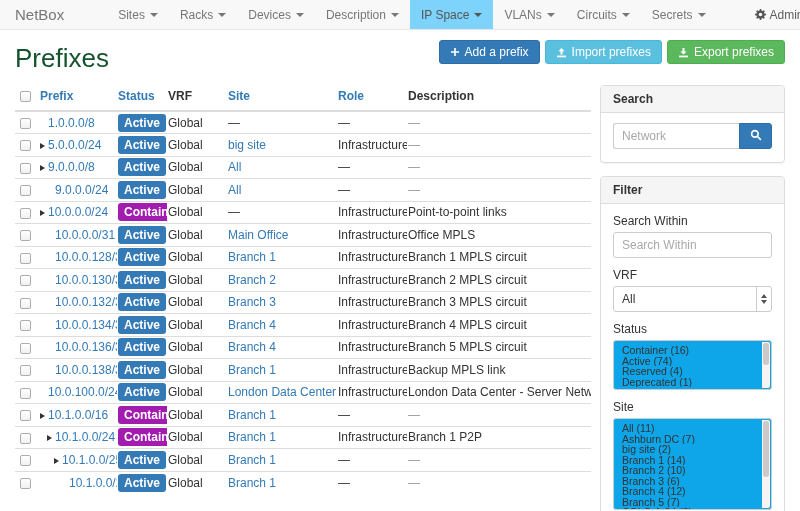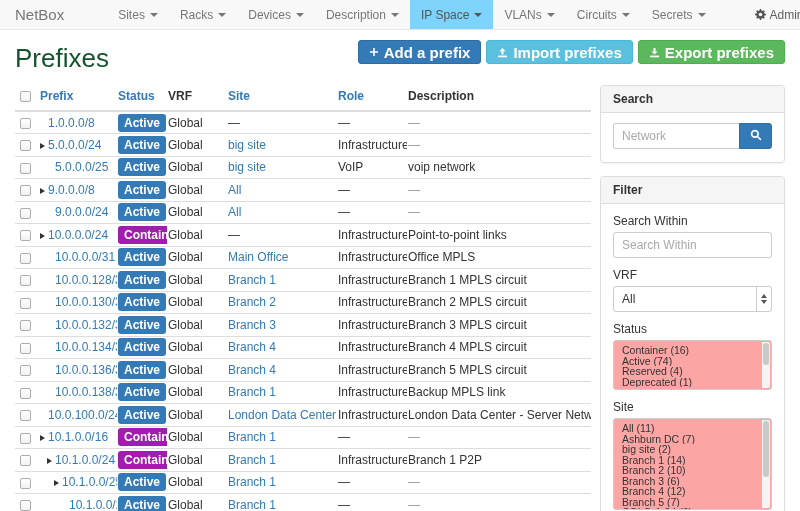--- a/index.html
+++ b/index.html
@@ -17,23 +17,23 @@
   .nav-item { display: flex; align-items: center; gap: 5px; padding: 0 11px;
               font-size: 12px; color: #777; cursor: pointer; white-space: nowrap; }
   .nav-item.active { background: #7dd3fc; color: #555; }
   .caret { width: 0; height: 0; border-left: 4px solid transparent; border-right: 4px solid transparent;
            border-top: 4px solid currentColor; display: inline-block; margin-top: 1px; }
   .nav-right { margin-left: auto; display: flex; padding-right: 8px; }
   .nav-right .nav-item { color: #5e5e5e; gap: 4px; }
 
   
   .actions { position: absolute; top: 40px; right: 15px; display: flex; gap: 5px; }
-  .btn { display: inline-flex; align-items: center; gap: 5px; font-size: 15px; color: #fff;
+  .btn { display: inline-flex; align-items: center; gap: 5px; font-size: 12px; color: #fff;
          padding: 0 10px; height: 24px; border-radius: 3px; border: 1px solid transparent; cursor: pointer;
-         font-family: inherit; font-weight: bold; }
+         font-family: inherit; }
   .btn-primary { background: #337ab7; border-color: #2e6da4; }
   .btn-info    { background: #5bc0de; border-color: #46b8da; }
   .btn-success { background: #5cb85c; border-color: #4cae4c; }
   .page-title { font-size: 26px; font-weight: 400; color: #14532d; margin: 13px 0 11px 15px; }
 
   
   .main { display: flex; padding: 0 15px; gap: 9px; align-items: flex-start; }
   .table-wrap { flex: 1; min-width: 0; }
 
   
@@ -75,21 +75,21 @@
   .filter-label.first { margin-top: 0; }
   .select-box { position: relative; height: 26px; border: 1px solid #ccc; border-radius: 3px;
                 display: flex; align-items: center; padding: 0 20px 0 8px; font-size: 12px; cursor: pointer; background:#fff; }
   .select-arrows { position: absolute; right: 0; top: 0; bottom: 0; width: 15px; border-left: 1px solid #ccc;
                    display: flex; flex-direction: column; align-items: center; justify-content: center; gap: 2px; }
   .tri-up { width: 0; height: 0; border-left: 3.5px solid transparent; border-right: 3.5px solid transparent;
             border-bottom: 4px solid #555; }
   .tri-down { width: 0; height: 0; border-left: 3.5px solid transparent; border-right: 3.5px solid transparent;
               border-top: 4px solid #555; }
   .listbox { position: relative; border: 1px solid #ccc; border-radius: 3px; padding: 4px 12px 3px 8px;
-             font-size: 10.5px; color: #333; overflow: hidden; background: #fca5a5; cursor: default; }
+             font-size: 10.5px; color: #333; overflow: hidden; background: #0ea5e9; cursor: default; }
   .listbox .opt { line-height: 10.5px; white-space: nowrap; overflow: hidden; cursor: pointer; }
   .scrollbar { position: absolute; top: 1px; right: 1px; bottom: 1px; width: 8px; background: #f4f4f4;
                border-radius: 0 2px 2px 0; }
   .scroll-thumb { position: absolute; left: 1px; right: 1px; background: #c9c9c9; border-radius: 3px; }
   #status-list { height: 50px; }
   #site-list { height: 92px; }
 </style>
 </head>
 <body>
 
@@ -219,29 +219,20 @@
             <td class="cell-check"><span class="checkbox"></span></td>
             <td><span class="indent" style="width: 0px;"></span><span class="arrow-slot"><span class="tree-arrow"></span></span><a class="cell-link">5.0.0.0/24</a></td>
             <td><span class="badge active">Active</span></td>
             <td>Global</td>
             <td><a class="cell-link">big site</a></td>
             <td>Infrastructure</td>
             <td><span class="dash-muted">—</span></td>
           </tr>
           <tr>
             <td class="cell-check"><span class="checkbox"></span></td>
-            <td><span class="indent" style="width: 7px;"></span><span class="arrow-slot"></span><a class="cell-link">5.0.0.0/25</a></td>
-            <td><span class="badge active">Active</span></td>
-            <td>Global</td>
-            <td><a class="cell-link">big site</a></td>
-            <td>VoIP</td>
-            <td>voip network</td>
-          </tr>
-          <tr>
-            <td class="cell-check"><span class="checkbox"></span></td>
             <td><span class="indent" style="width: 0px;"></span><span class="arrow-slot"><span class="tree-arrow"></span></span><a class="cell-link">9.0.0.0/8</a></td>
             <td><span class="badge active">Active</span></td>
             <td>Global</td>
             <td><a class="cell-link">All</a></td>
             <td>—</td>
             <td><span class="dash-muted">—</span></td>
           </tr>
           <tr>
             <td class="cell-check"><span class="checkbox"></span></td>
             <td><span class="indent" style="width: 7px;"></span><span class="arrow-slot"></span><a class="cell-link">9.0.0.0/24</a></td>

